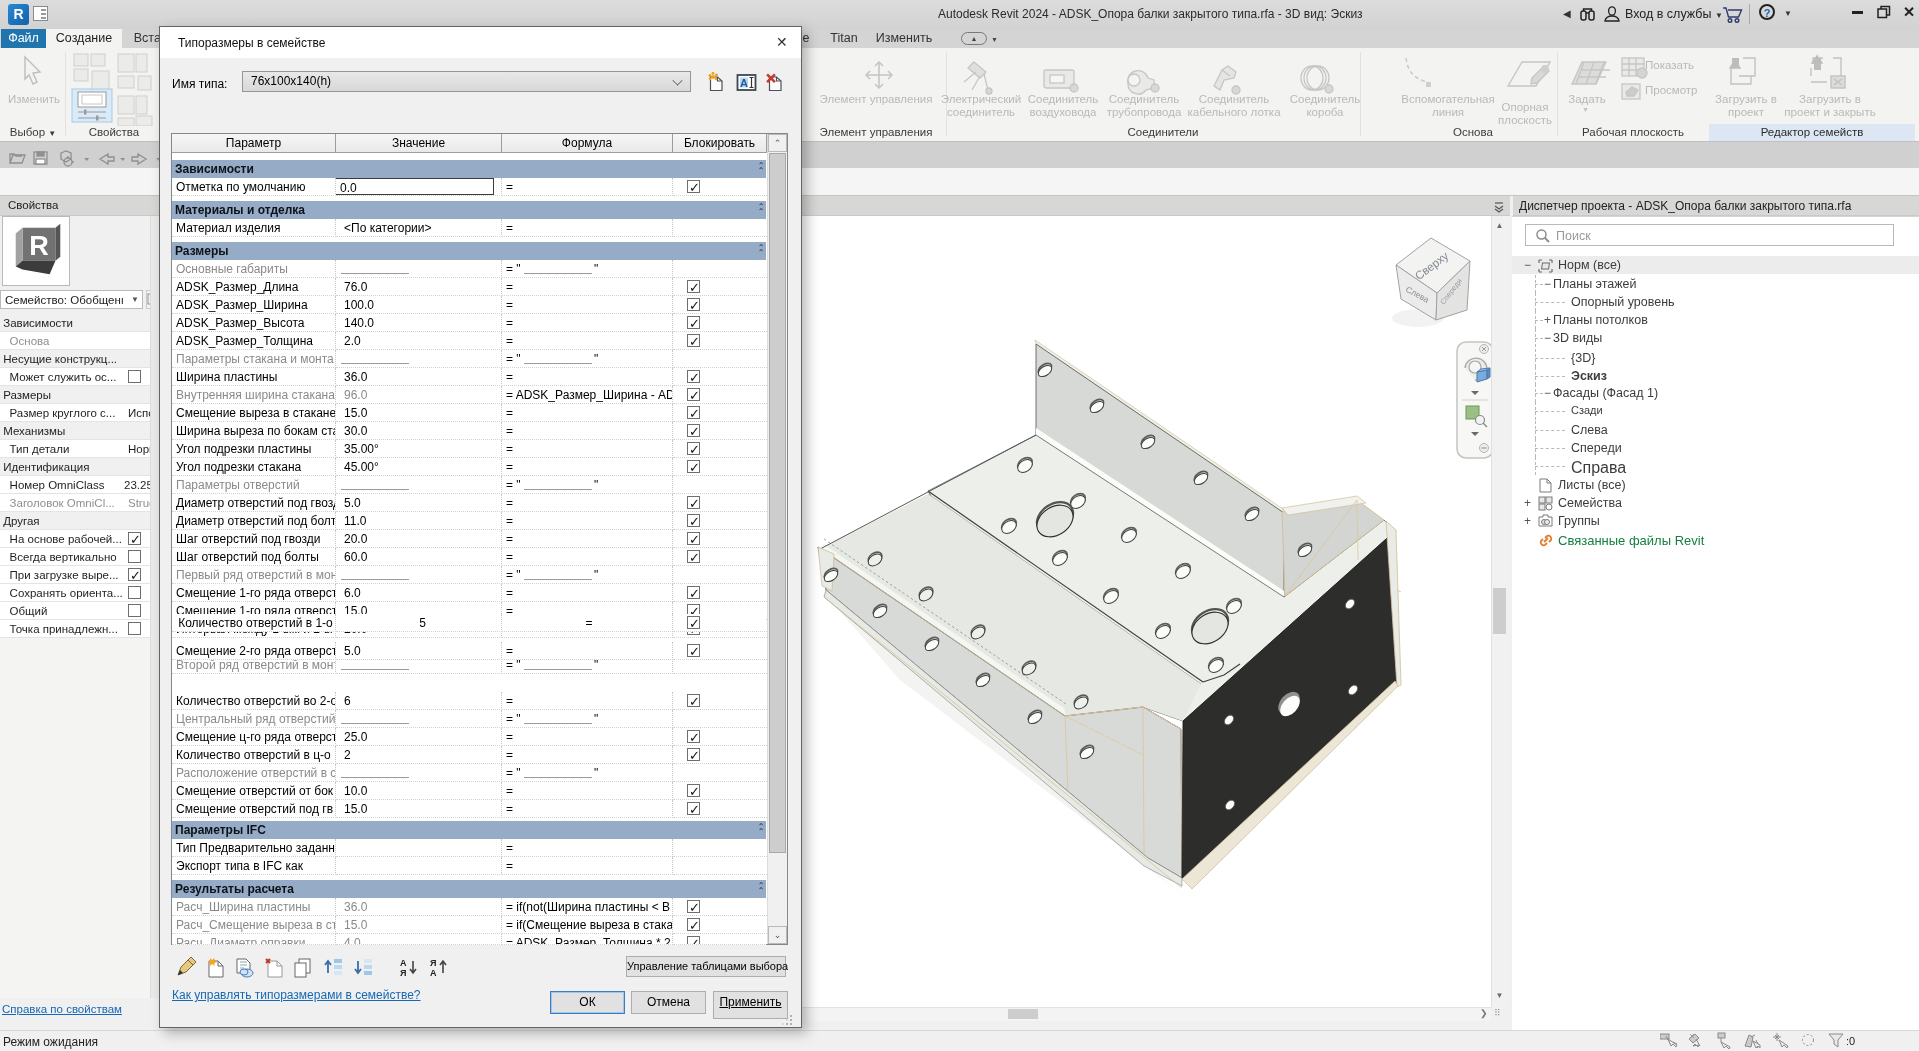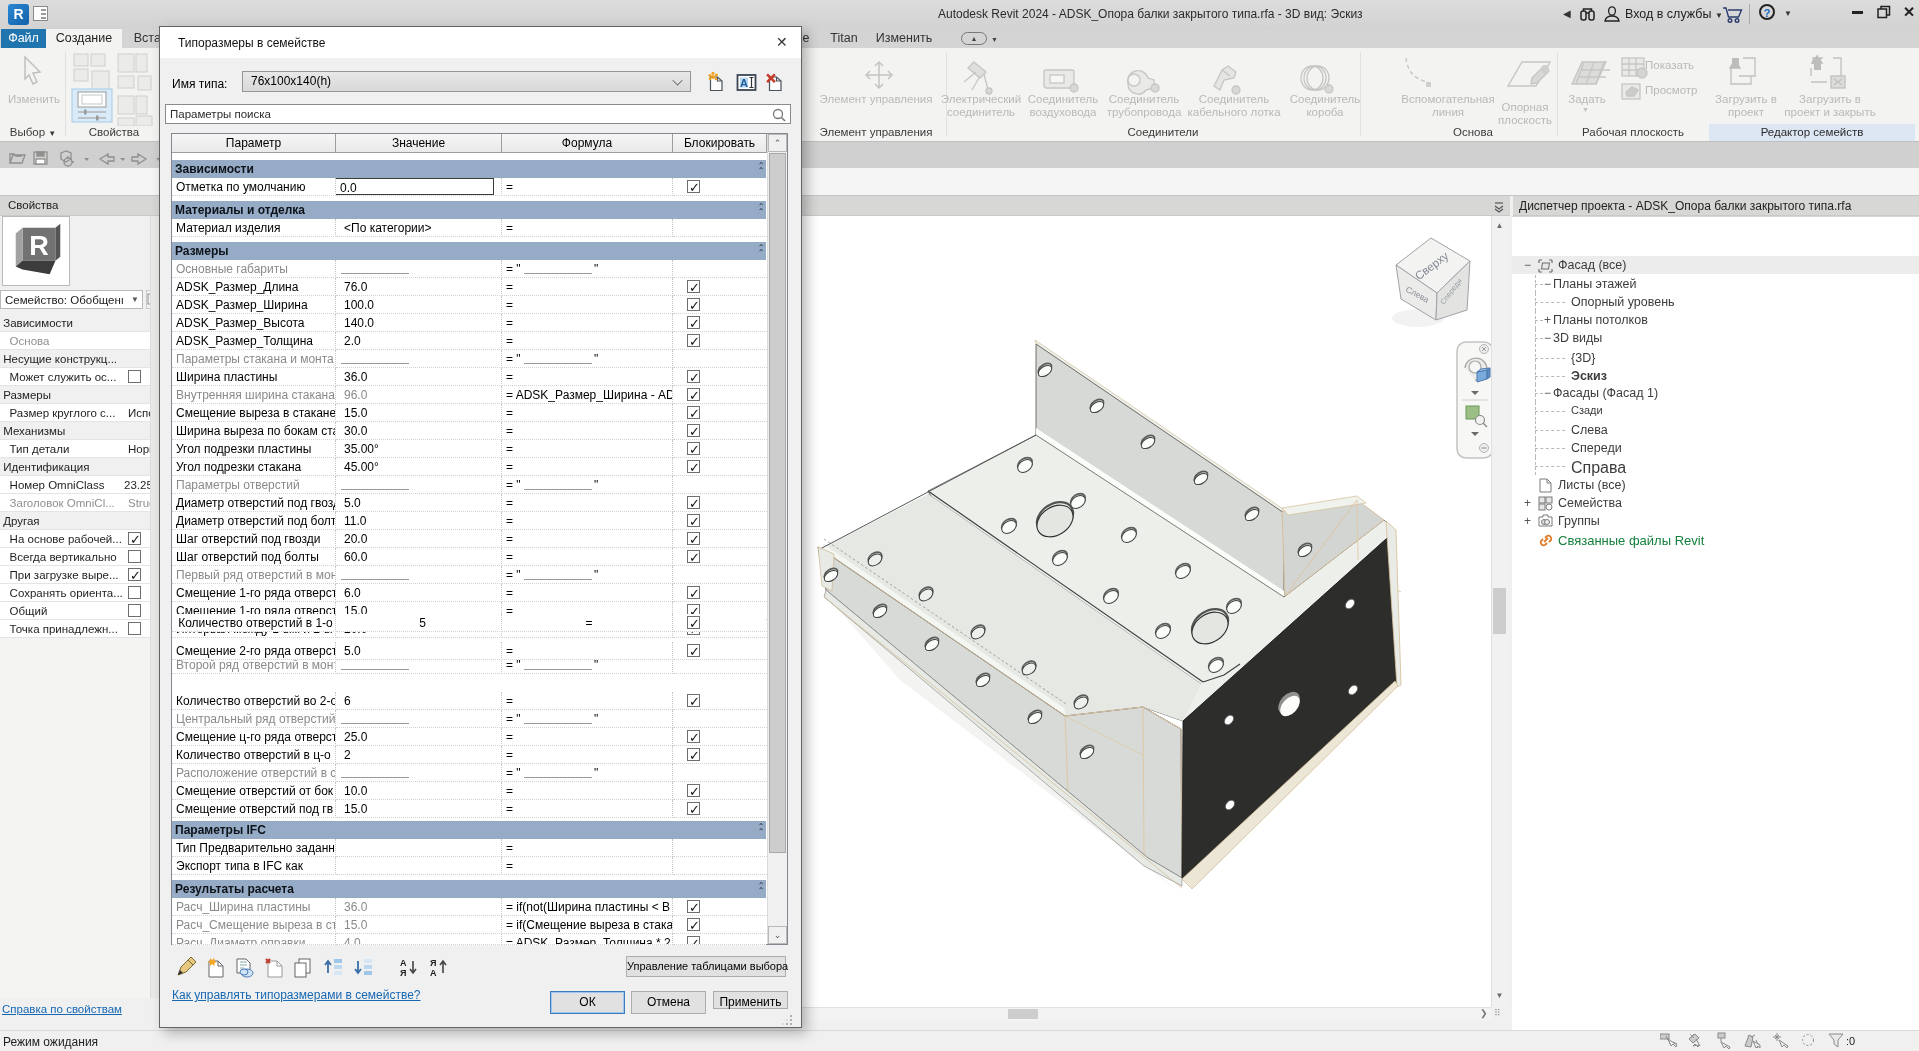--- a/index.html
+++ b/index.html
@@ -459,29 +459,36 @@
 <div class="abs" style="left:1491px;top:216px;width:17px;height:791px;background:#f1f1f1;border-left:1px solid #e0e0e0;"></div>
 <div class="abs" style="left:1492px;top:218px;width:15px;height:16px;background:#f1f1f1;color:#6a6a6a;font-size:8px;text-align:center;line-height:15px;">▲</div>
 <div class="abs" style="left:1493px;top:588px;width:13px;height:46px;background:#cdcdcd;"></div>
 <div class="abs" style="left:1492px;top:988px;width:15px;height:16px;background:#f1f1f1;color:#6a6a6a;font-size:8px;text-align:center;line-height:15px;">▼</div>
 <div class="abs" style="left:802px;top:1007px;width:689px;height:14px;background:#f3f3f3;border-top:1px solid #e2e2e2;"></div>
 <div class="abs" style="left:1008px;top:1009px;width:30px;height:10px;background:#cdcdcd;"></div>
 <div class="abs" style="left:1480px;top:1008px;font-size:9px;color:#777;">❯</div>
 <div class="abs" style="left:1494px;top:1008px;font-size:9px;color:#999;">⠿</div>
 
 <div class="abs" style="left:1512px;top:216px;width:407px;height:814px;background:#fff;border-top:1px solid #d5d5d5;">
+      <div class="abs" style="left:13px;top:7px;width:369px;height:22px;border:1px solid #b9b9b9;background:#fff;">
+        <svg style="position:absolute;left:9px;top:3px;" width="16" height="16" viewBox="0 0 16 16">
+          <circle cx="6.5" cy="6.5" r="4.5" fill="none" stroke="#8a8a8a" stroke-width="1.5"></circle>
+          <path d="M10 10 L14 14" stroke="#8a8a8a" stroke-width="1.8"></path>
+        </svg>
+        <span style="position:absolute;left:30px;top:4px;font-size:12.5px;color:#9a9a9a;">Поиск</span>
+      </div>
       <div class="abs" style="left:0;top:39px;width:407px;height:18px;background:#ececec;">
         <span style="position:absolute;left:12px;top:2px;font-size:12px;color:#555;">−</span>
         <svg style="position:absolute;left:26px;top:3px;" width="15" height="14" viewBox="0 0 15 14">
           <g fill="none" stroke="#6a6a6a">
             <path d="M1 1 h3 M1 1 v3 M11 1 h3 M14 1 v3 M1 13 h3 M1 13 v-3 M11 13 h3 M14 13 v-3" stroke-width="1.2"></path>
             <rect x="4" y="4" width="7" height="6" fill="#e8e8e8" transform="skewX(-8)" transform-origin="7 7"></rect>
           </g>
         </svg>
-        <span style="position:absolute;left:46px;top:2px;font-size:12.5px;font-weight:normal;color:#3c3c3c;">Фасад (все)</span>
+        <span style="position:absolute;left:46px;top:2px;font-size:12.5px;font-weight:normal;color:#3c3c3c;">Норм (все)</span>
       </div>
       <div class="abs" style="left:0;top:57.55px;width:407px;height:18px;">
         <span style="position:absolute;left:23px;top:0;bottom:0;border-left:1px dashed #b9b9b9;"></span>
         <span style="position:absolute;left:23px;top:9px;width:8px;border-top:1px dashed #b9b9b9;"></span>
         <span style="position:absolute;left:32px;top:2px;font-size:12px;color:#555;">−</span>
         <span style="position:absolute;left:41px;top:2px;font-size:12.5px;font-weight:normal;color:#3c3c3c;">Планы этажей</span>
       </div>
       <div class="abs" style="left:0;top:76.1px;width:407px;height:18px;">
         <span style="position:absolute;left:23px;top:0;bottom:0;border-left:1px dashed #b9b9b9;"></span>
         <span style="position:absolute;left:23px;top:9px;width:30px;border-top:1px dashed #b9b9b9;"></span>
@@ -639,27 +646,20 @@
   <g fill="#c43b2b">
           <path d="M62 2.5 l3 3 l3 -3 l1.8 1.8 l-3 3 l3 3 l-1.8 1.8 l-3 -3 l-3 3 l-1.8 -1.8 l3 -3 l-3 -3 z"></path>
         </g>
   <g>
           <rect x="31.5" y="4" width="18" height="15" fill="#fff" stroke="#3b4754" stroke-width="1.8"></rect>
           <rect x="34" y="6.5" width="8" height="10" fill="#b8d8f0"></rect>
           <text x="38" y="15.5" font-size="11" font-weight="bold" fill="#1f5c9e" text-anchor="middle" font-family="Liberation Sans">A</text>
           <path d="M45.5 6.5 v10 M43.5 6.5 h4 M43.5 16.5 h4" stroke="#333" stroke-width="1.2" fill="none"></path>
         </g>
  </svg>
- <div class="fld" style="left:5px;top:77px;width:626px;height:20px;border-color:#8a8a8a;">
-   <span style="position:absolute;left:4px;top:3px;font-size:11.5px;color:#2b2b2b;">Параметры поиска</span>
-   <svg style="position:absolute;right:3px;top:2px;" width="16" height="16" viewBox="0 0 16 16">
-          <circle cx="7" cy="7" r="4.5" fill="none" stroke="#777" stroke-width="1.3"></circle>
-          <path d="M10.5 10.5 L14 14" stroke="#777" stroke-width="1.6"></path>
-        </svg>
- </div>
  <div class="abs" id="tbl" style="left:11px;top:106px;width:617px;height:812px;background:#fff;border:1px solid #828790;">
   <div class="thead" style="left:0px;width:164px;">Параметр</div>
   <div class="thead" style="left:164px;width:166px;">Значение</div>
   <div class="thead" style="left:330px;width:171px;">Формула</div>
   <div class="thead" style="left:501px;width:94px;">Блокировать</div>
   <div class="abs" id="vsb" style="left:595px;top:0px;width:20px;height:810px;background:#f0f0f0;border-left:1px solid #dcdcdc;">
     <div class="sbbtn" style="top:0;">⌃</div>
     <div class="abs" style="left:1px;top:19px;width:17px;height:700px;background:#cdcdcd;border:1px solid #a8a8a8;"></div>
     <div class="sbbtn" style="bottom:0;">⌄</div>
   </div>
@@ -1030,21 +1030,21 @@
   <g transform="translate(256,2)">
           <text x="0" y="9" font-size="9" font-weight="bold" fill="#222" font-family="Liberation Sans">Я</text>
           <text x="0" y="19" font-size="9" font-weight="bold" fill="#222" font-family="Liberation Sans">А</text>
           <path d="M13 16 v-11 M10 8 l3 -4 l3 4" stroke="#444" fill="none" stroke-width="1.6"></path>
         </g>
  </svg>
  <div class="btn" style="left:466px;top:929px;width:160px;height:21px;line-height:19px;font-size:11px;white-space:nowrap;">Управление таблицами выбора</div>
  <div class="abs txt" style="left:12px;top:961px;font-size:12px;color:#1668b4;text-decoration:underline;">Как управлять типоразмерами в семействе?</div>
  <div class="btn" style="left:390px;top:964px;width:75px;height:23px;line-height:21px;border:1px solid #3e7bbf;box-shadow:0 0 0 1px #9ec6ef inset;">ОК</div>
  <div class="btn" style="left:471px;top:964px;width:75px;height:23px;line-height:21px;">Отмена</div>
- <div class="btn" style="left:553px;top:964px;width:75px;height:18px;line-height:21px;">Применить</div>
+ <div class="btn" style="left:553px;top:964px;width:75px;height:28px;line-height:21px;text-decoration:underline;">Применить</div>
  <svg class="abs" style="left:622px;top:988px;" width="12" height="12">
         <g fill="#b0b0b0">
           <rect x="8" y="0" width="2" height="2"></rect>
           <rect x="8" y="4" width="2" height="2"></rect>
           <rect x="8" y="8" width="2" height="2"></rect>
           <rect x="4" y="4" width="2" height="2" fill="#dadada"></rect>
           <rect x="4" y="8" width="2" height="2"></rect>
           <rect x="0" y="8" width="2" height="2" fill="#dadada"></rect>
         </g>
       </svg>

